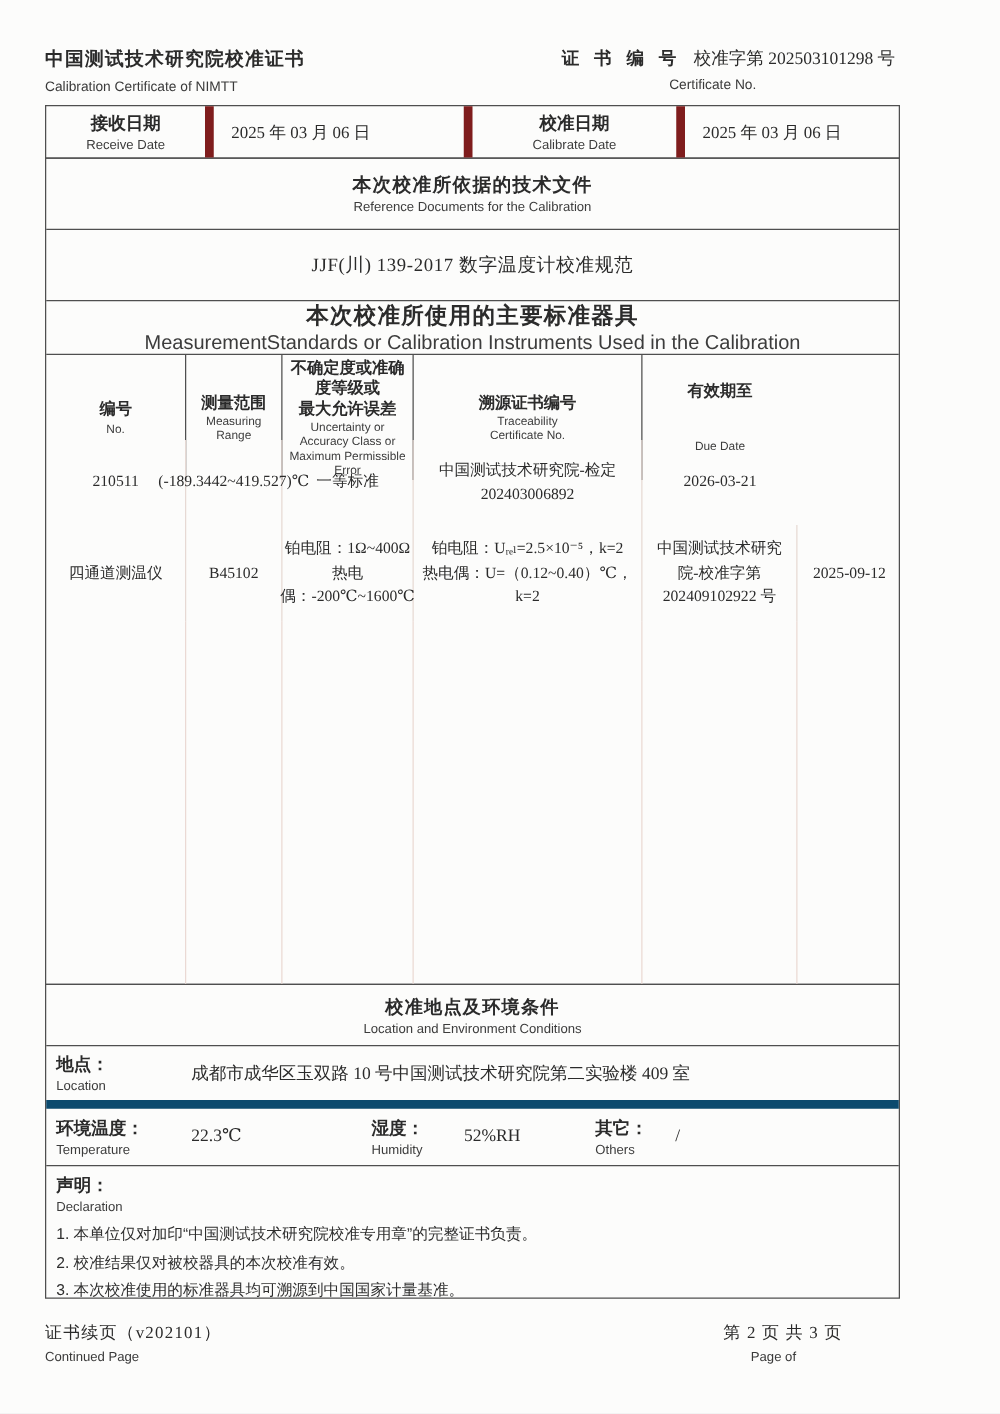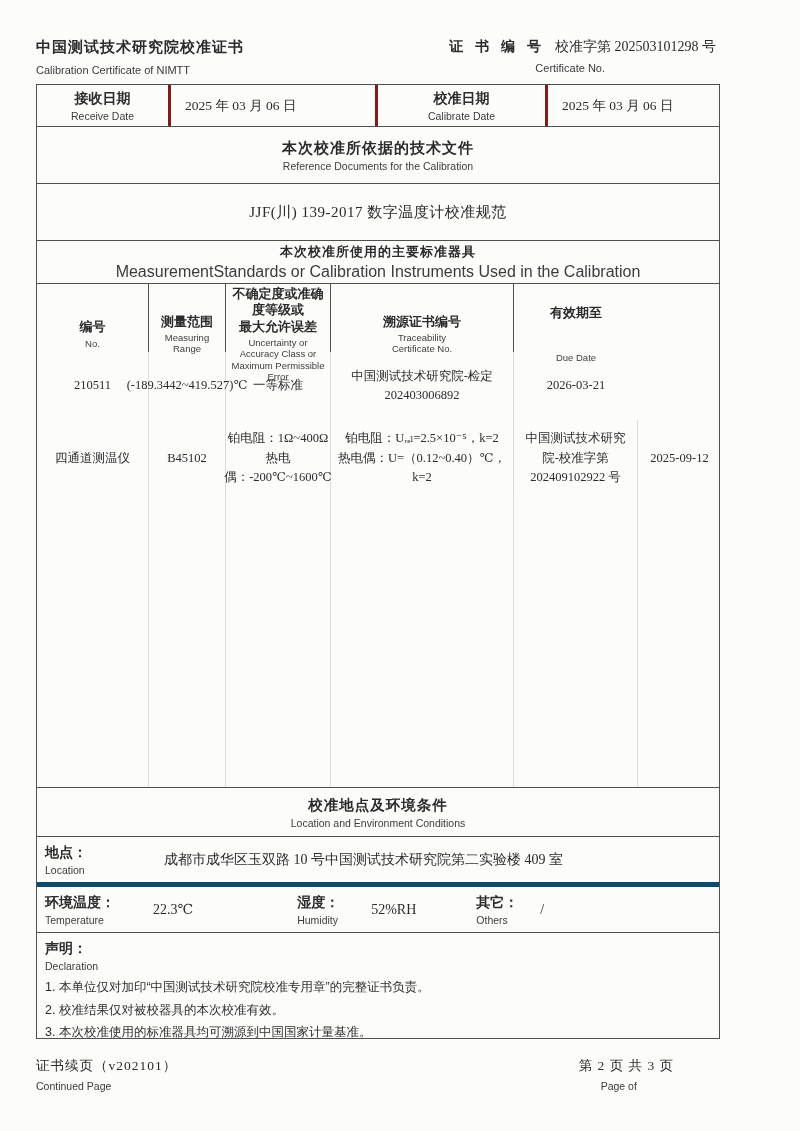--- a/index.html
+++ b/index.html
@@ -24,32 +24,32 @@
 
   
   .zh-label { font-size:14px; font-weight:bold; }
   .en-label { font-size:10.5px; color:#3c3c3c; margin-top:2px; }
   .serif { font-family:"Liberation Serif","DejaVu Serif",serif; }
   .ml { white-space:pre-line; }
   .cc { display:flex; flex-direction:column; align-items:center; justify-content:center; text-align:center; }
 
   
   .t-dates { display:grid; grid-template-columns:134px 207px 170px 173px; height:43px; border:1px solid #4f4f4f; }
-  .t-dates > div { border-right:3px solid #7f1d1d; }
+  .t-dates > div { border-right:7px solid #7f1d1d; }
   .t-dates > div:last-child { border-right:none; }
   .date-val { display:flex; align-items:center; padding-left:14px; font-size:13.5px; }
 
   
   .block2 { border:1px solid #4f4f4f; margin-top:-1px; }
   .row-line { border-top:1px solid #4f4f4f; }
   .r-ref-title { height:56px; }
   .r-ref-title .zh-label { font-size:15px; letter-spacing:1px; }
   .r-ref-body { height:57px; font-size:15px; letter-spacing:0.5px; }
   .r-std-title { height:43px; }
-  .r-std-title .zh-label { font-size:13px; letter-spacing:1px; }
+  .r-std-title .zh-label { font-size:18px; letter-spacing:1px; }
   .r-std-title .en-label { font-size:16px; }
 
   .std-grid { display:grid; grid-template-columns:112px 77px 105px 183px 124px 83px; }
   .r-std-head { height:69px; }
   .r-std-head > div { border-right:1px solid #4f4f4f; padding:2px 3px; }
   .r-std-head > div:last-child { border-right:none;gap:29px; }
   .r-std-head .h-zh { font-size:13px; font-weight:bold; line-height:1.25; white-space:pre-line; }
   .r-std-head .h-en { font-size:9.5px; color:#3c3c3c; line-height:1.2; margin-top:2px; white-space:pre-line; }
 
   .std-row > div { border-right:1px solid #e6d9d4; padding:3px 4px; font-size:12.5px; line-height:1.55; }
@@ -58,21 +58,21 @@
   .r-data1 { height:68px; }
   .r-data2 { height:77px; }
   .r-empty { height:290px; }
   .r-empty > div { border-right:1px solid #ead9d4; }
   .r-empty > div:last-child { border-right:none; }
 
   
   .block3 { border:1px solid #4f4f4f; margin-top:-1px; }
   .r-loc-title { height:49px; border-bottom:1px solid #4f4f4f; }
   .r-loc-title .zh-label { font-size:14.5px; letter-spacing:1px; }
-  .r-loc { height:50px; display:flex; align-items:center; border-bottom:5px solid #0c4a6e; padding-left:8px;gap:11px; }
+  .r-loc { height:50px; display:flex; align-items:center; border-bottom:7px solid #0c4a6e; padding-left:8px; }
   .lbl-stack { display:flex; flex-direction:column; justify-content:center; }
   .loc-value { font-size:14px; margin-left:66px; }
   .r-env { height:46px; display:flex; align-items:center; border-bottom:1px solid #4f4f4f; padding-left:8px; }
   .env-val { font-size:14px; }
   .v-temp { margin-left:38px; }
   .lbl-hum { margin-left:104px; }
   .v-hum { margin-left:32px; }
   .lbl-oth { margin-left:60px; }
   .v-oth { margin-left:22px; }
   .r-decl { height:105px; padding:7px 12px 0 8px; }

